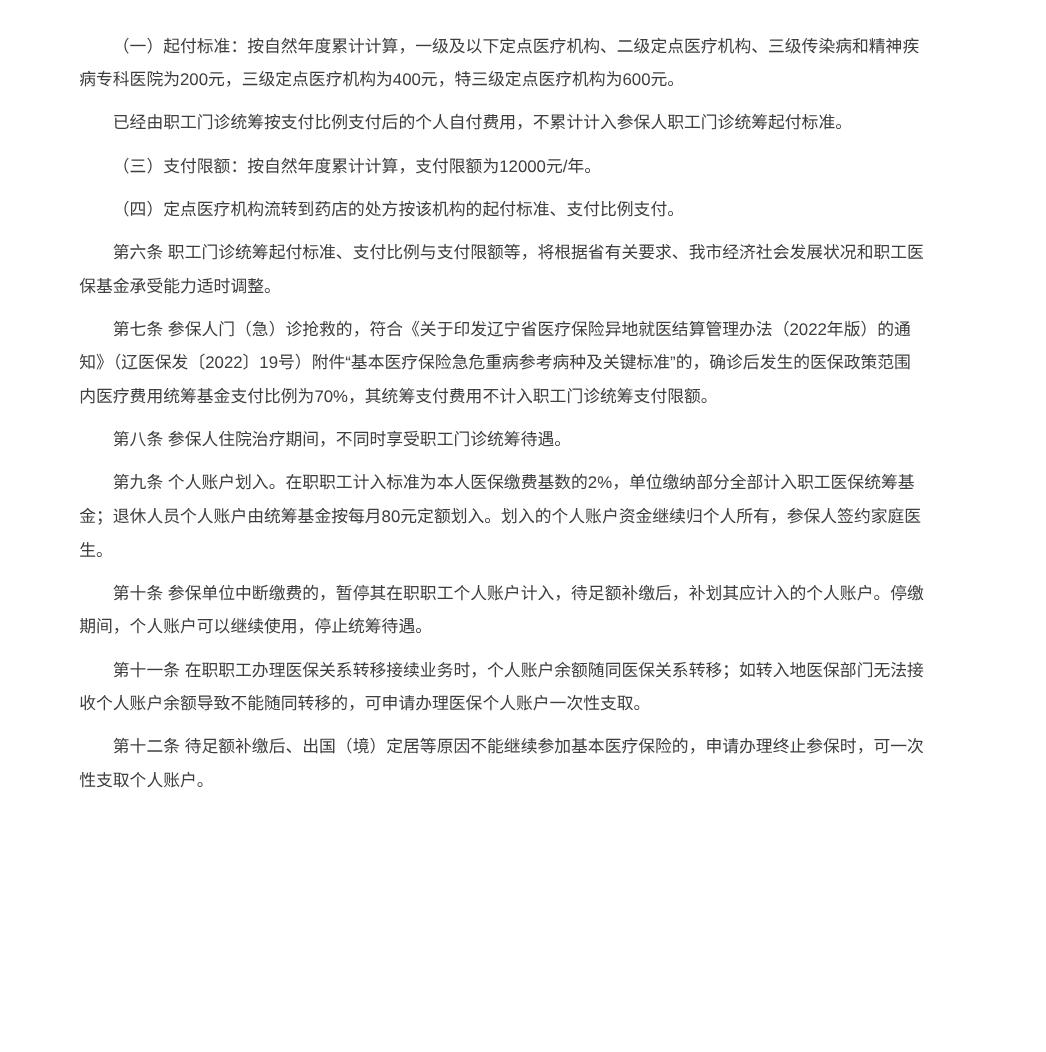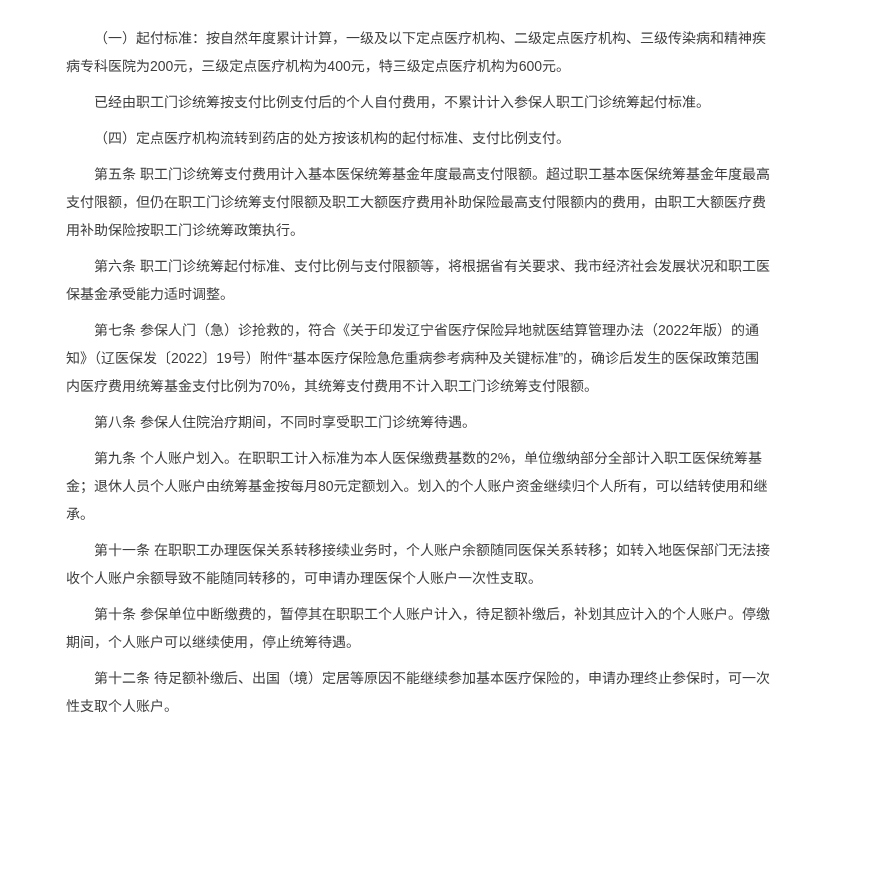--- a/index.html
+++ b/index.html
@@ -34,23 +34,23 @@
     overflow-wrap: break-word;
   }
 </style>
 </head>
 <body>
 
 <div class="doc-page">
   <div class="doc-body">
       <p class="para">（一）起付标准：按自然年度累计计算，一级及以下定点医疗机构、二级定点医疗机构、三级传染病和精神疾病专科医院为200元，三级定点医疗机构为400元，特三级定点医疗机构为600元。</p>
       <p class="para">已经由职工门诊统筹按支付比例支付后的个人自付费用，不累计计入参保人职工门诊统筹起付标准。</p>
+      <p class="para">（三）支付限额：按自然年度累计计算，支付限额为12000元/年。</p>
       <p class="para">（四）定点医疗机构流转到药店的处方按该机构的起付标准、支付比例支付。</p>
-      <p class="para">第五条 职工门诊统筹支付费用计入基本医保统筹基金年度最高支付限额。超过职工基本医保统筹基金年度最高支付限额，但仍在职工门诊统筹支付限额及职工大额医疗费用补助保险最高支付限额内的费用，由职工大额医疗费用补助保险按职工门诊统筹政策执行。</p>
       <p class="para">第六条 职工门诊统筹起付标准、支付比例与支付限额等，将根据省有关要求、我市经济社会发展状况和职工医保基金承受能力适时调整。</p>
       <p class="para">第七条 参保人门（急）诊抢救的，符合《关于印发辽宁省医疗保险异地就医结算管理办法（2022年版）的通知》（辽医保发〔2022〕19号）附件“基本医疗保险急危重病参考病种及关键标准”的，确诊后发生的医保政策范围内医疗费用统筹基金支付比例为70%，其统筹支付费用不计入职工门诊统筹支付限额。</p>
       <p class="para">第八条 参保人住院治疗期间，不同时享受职工门诊统筹待遇。</p>
-      <p class="para">第九条 个人账户划入。在职职工计入标准为本人医保缴费基数的2%，单位缴纳部分全部计入职工医保统筹基金；退休人员个人账户由统筹基金按每月80元定额划入。划入的个人账户资金继续归个人所有，可以结转使用和继承。</p>
+      <p class="para">第九条 个人账户划入。在职职工计入标准为本人医保缴费基数的2%，单位缴纳部分全部计入职工医保统筹基金；退休人员个人账户由统筹基金按每月80元定额划入。划入的个人账户资金继续归个人所有，参保人签约家庭医生。</p>
+      <p class="para">第十条 参保单位中断缴费的，暂停其在职职工个人账户计入，待足额补缴后，补划其应计入的个人账户。停缴期间，个人账户可以继续使用，停止统筹待遇。</p>
       <p class="para">第十一条 在职职工办理医保关系转移接续业务时，个人账户余额随同医保关系转移；如转入地医保部门无法接收个人账户余额导致不能随同转移的，可申请办理医保个人账户一次性支取。</p>
-      <p class="para">第十条 参保单位中断缴费的，暂停其在职职工个人账户计入，待足额补缴后，补划其应计入的个人账户。停缴期间，个人账户可以继续使用，停止统筹待遇。</p>
       <p class="para">第十二条 待足额补缴后、出国（境）定居等原因不能继续参加基本医疗保险的，申请办理终止参保时，可一次性支取个人账户。</p>
     </div>
 </div>
 
 </body></html>

